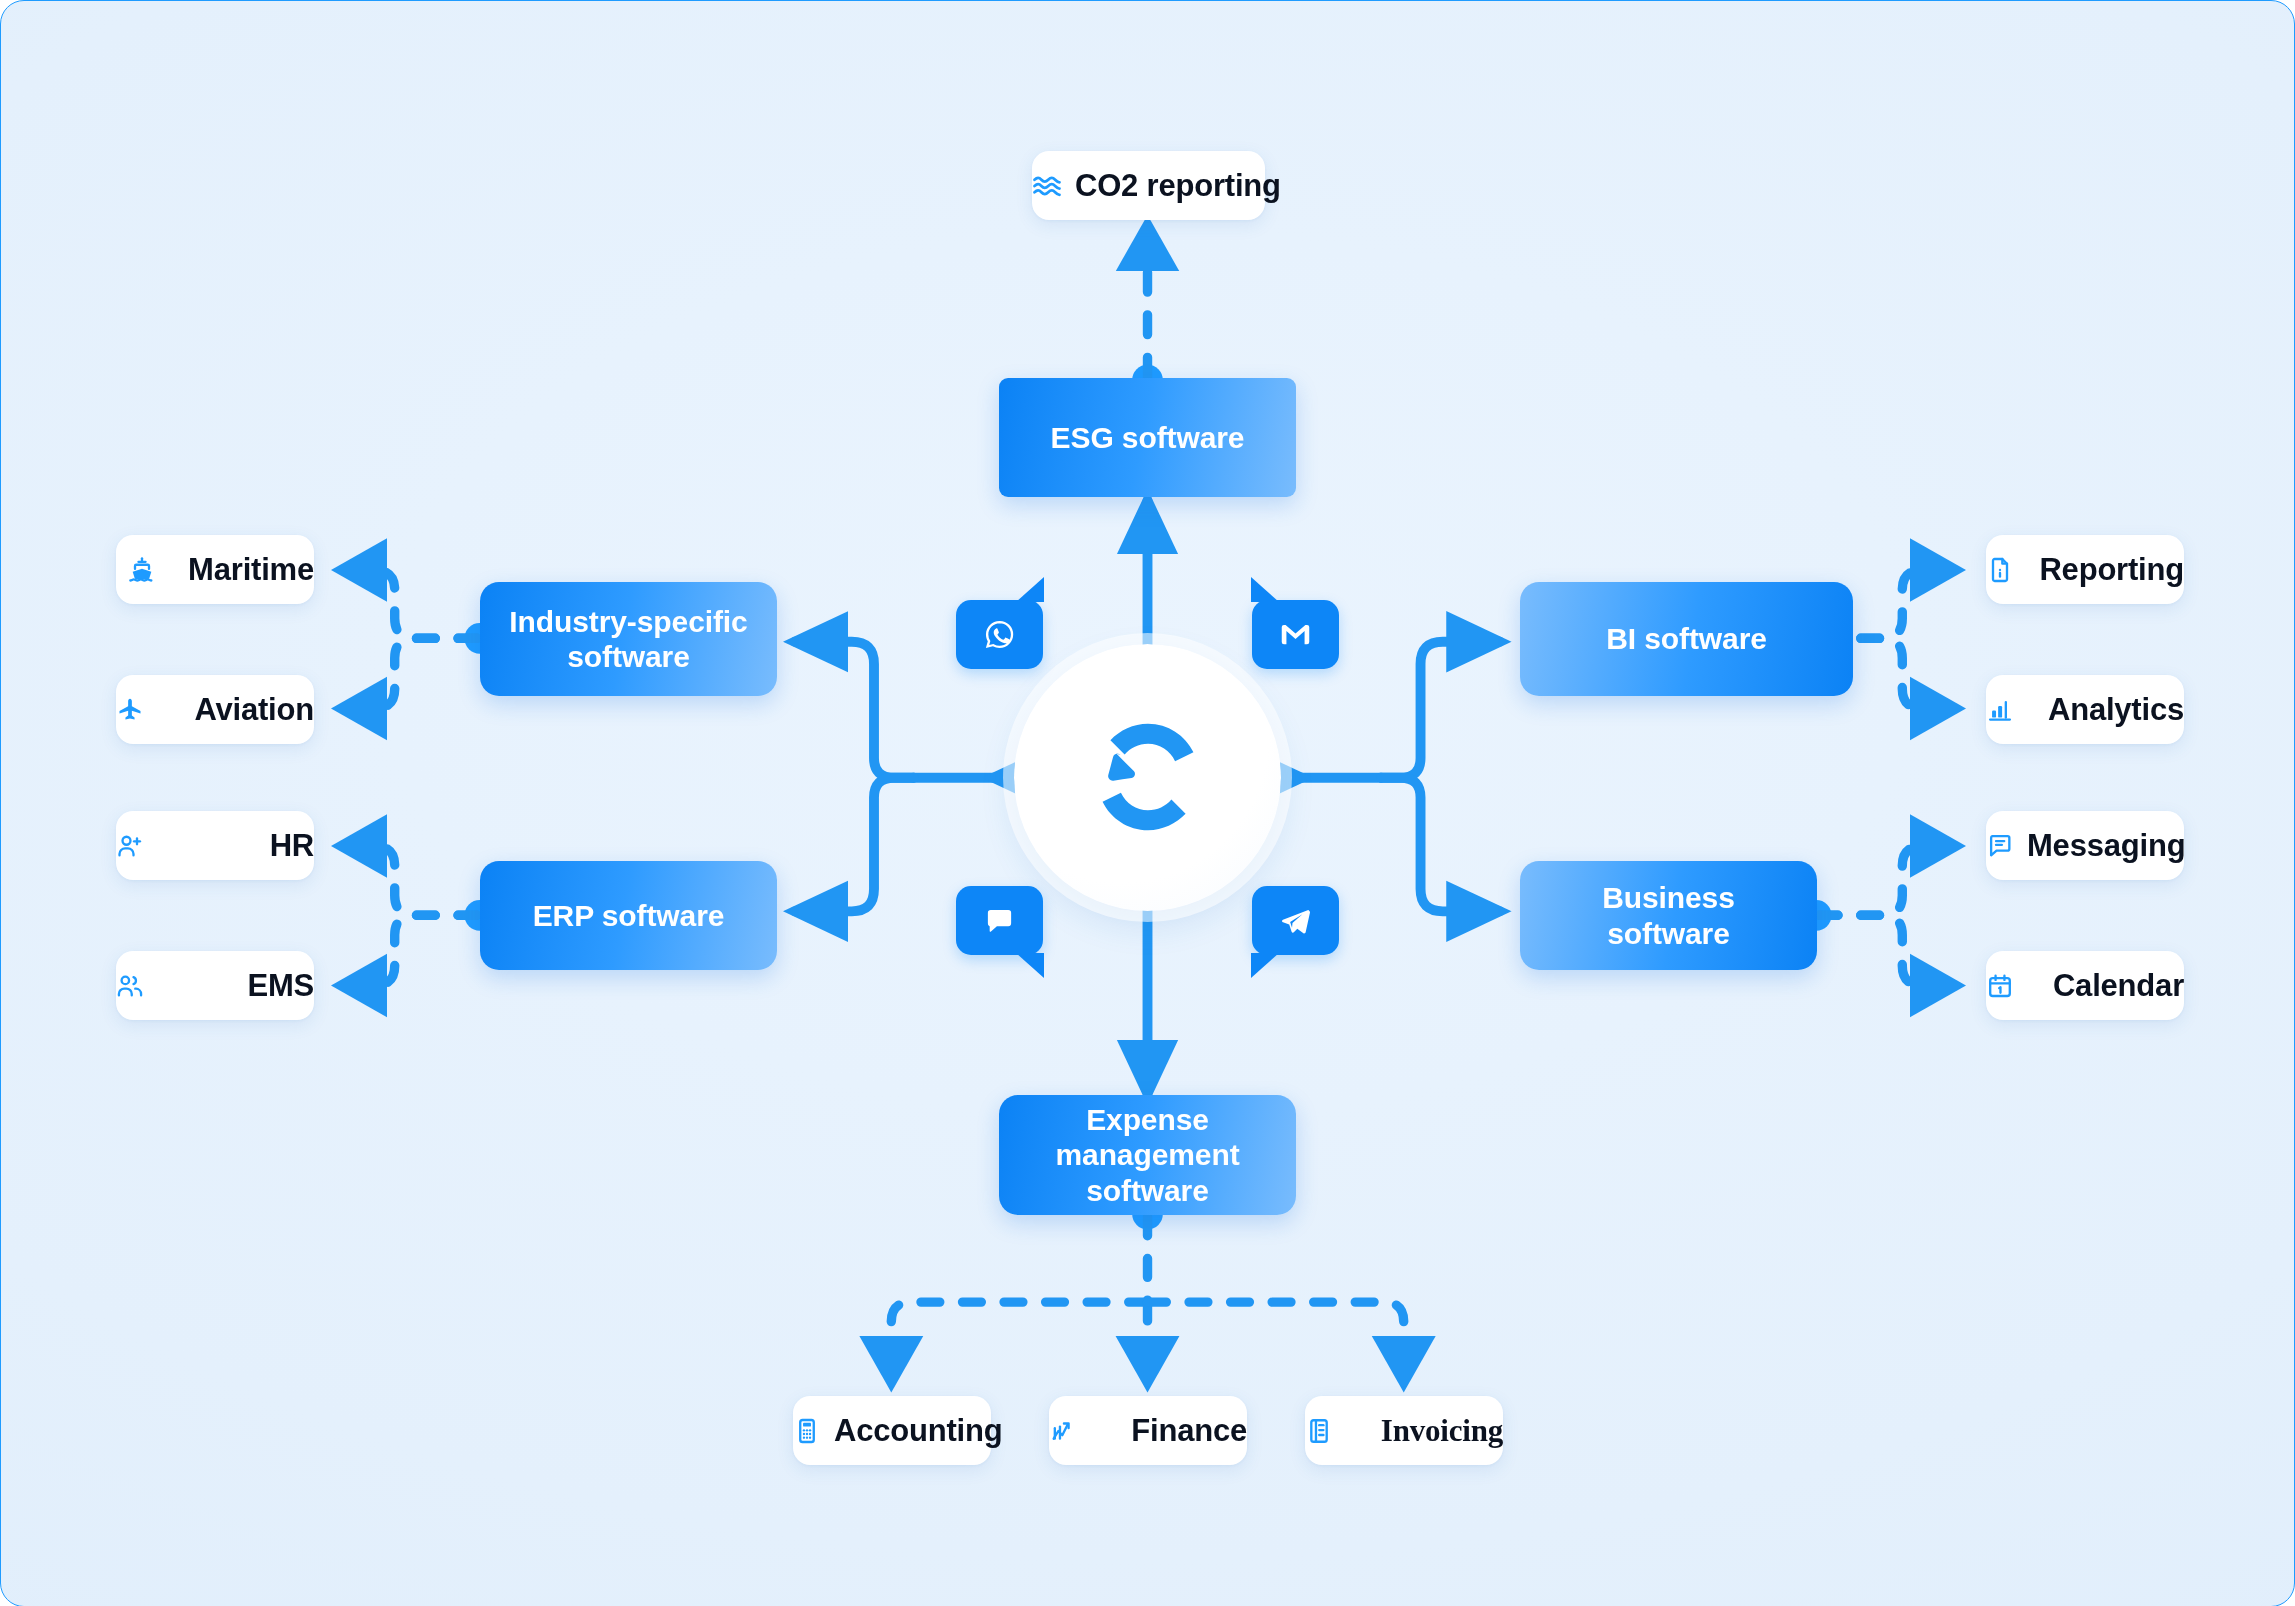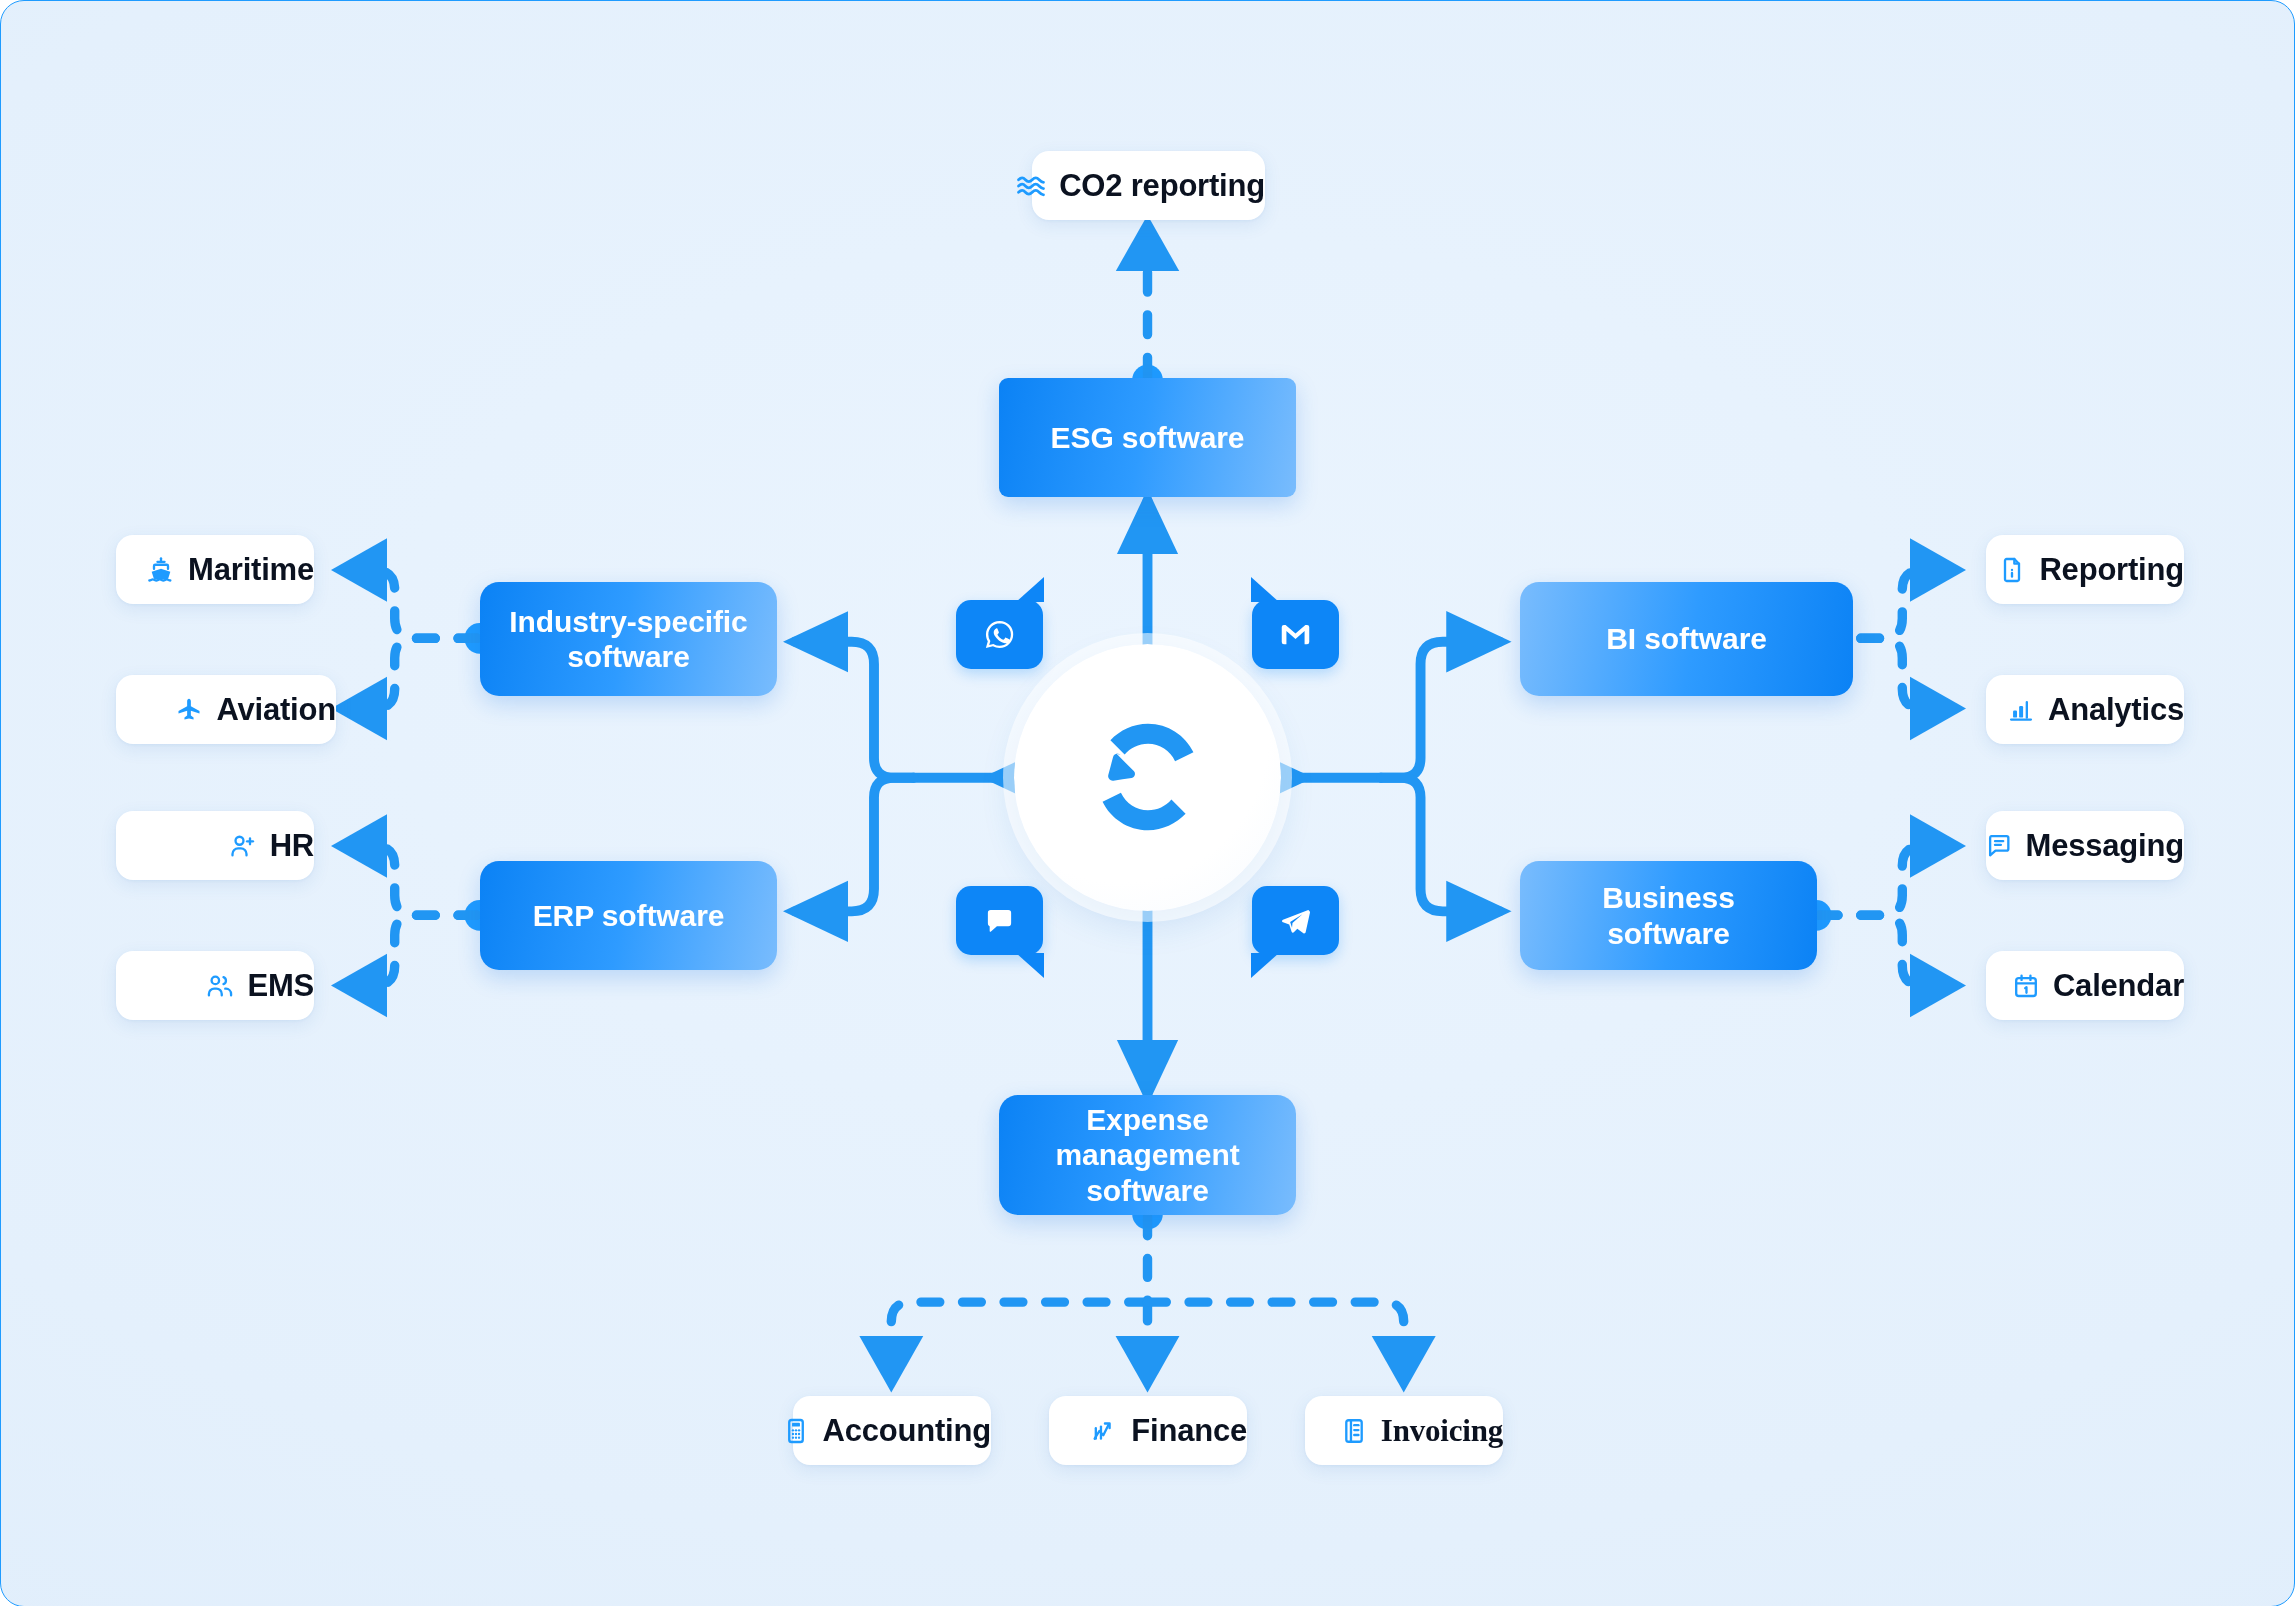--- a/index.html
+++ b/index.html
@@ -11,21 +11,21 @@
     background:radial-gradient(120% 100% at 50% 42%, #eaf4fe 0%, #e4f0fc 55%, #ddecfb 100%);
     border:1.5px solid #1e9bff;
     border-radius:24px;
     overflow:hidden;
   }
   #wires{position:absolute;left:0;top:0;width:2295px;height:1607px;}
 
   
   .pill{
     position:absolute;
-    display:flex;align-items:center;justify-content:flex-end;
+    display:flex;align-items:center;justify-content:space-between;
     gap:13px;
     background:#ffffff;
     border-radius:17px;
     box-shadow:0 5px 17px rgba(36,110,185,.10), 0 1px 3px rgba(36,110,185,.06);
     color:#0b1220;
     font-size:31px;
     font-weight:700;
     letter-spacing:-0.2px;
     white-space:nowrap;
     box-sizing:border-box;
@@ -194,21 +194,21 @@
         <path d="M12 2v3"></path>
           <path d="M9 5h6"></path>
         <path d="M6 11V8.5a1 1 0 0 1 1-1h10a1 1 0 0 1 1 1V11"></path>
         <path d="M4 13.5 12 11l8 2.5-1.6 5.1a2 2 0 0 1-1.9 1.4H7.5a2 2 0 0 1-1.9-1.4Z" fill="#1e9bff" stroke="none"></path>
         <path d="M2 21c1.2 0 1.8-.9 3-.9s1.8.9 3 .9 1.8-.9 3-.9 1.8.9 3 .9 1.8-.9 3-.9 1.8.9 3 .9"></path>
       </svg>
     </span>
     <span class="lbl">Maritime</span>
   </div>
 
-  <div class="pill" style="left:115px;top:674px;width:220px;height:69px;">
+  <div class="pill" style="left:115px;top:674px;width:198px;height:69px;">
     <span class="ic">
       <svg width="28" height="28" viewBox="0 0 24 24" fill="#1e9bff" stroke="none">
         <path d="M12 2.4c.9 0 1.6.9 1.6 2v4.3l7.4 4.2v2l-7.4-2.2v4.1l2.3 1.7v1.6L12 19.2l-3.9.9v-1.6l2.3-1.7v-4.1L3 14.9v-2l7.4-4.2V4.4c0-1.1.7-2 1.6-2Z"></path>
       </svg>
     </span>
     <span class="lbl">Aviation</span>
   </div>
 
   <div class="pill" style="left:115px;top:810px;width:198px;height:69px;">
     <span class="ic">

